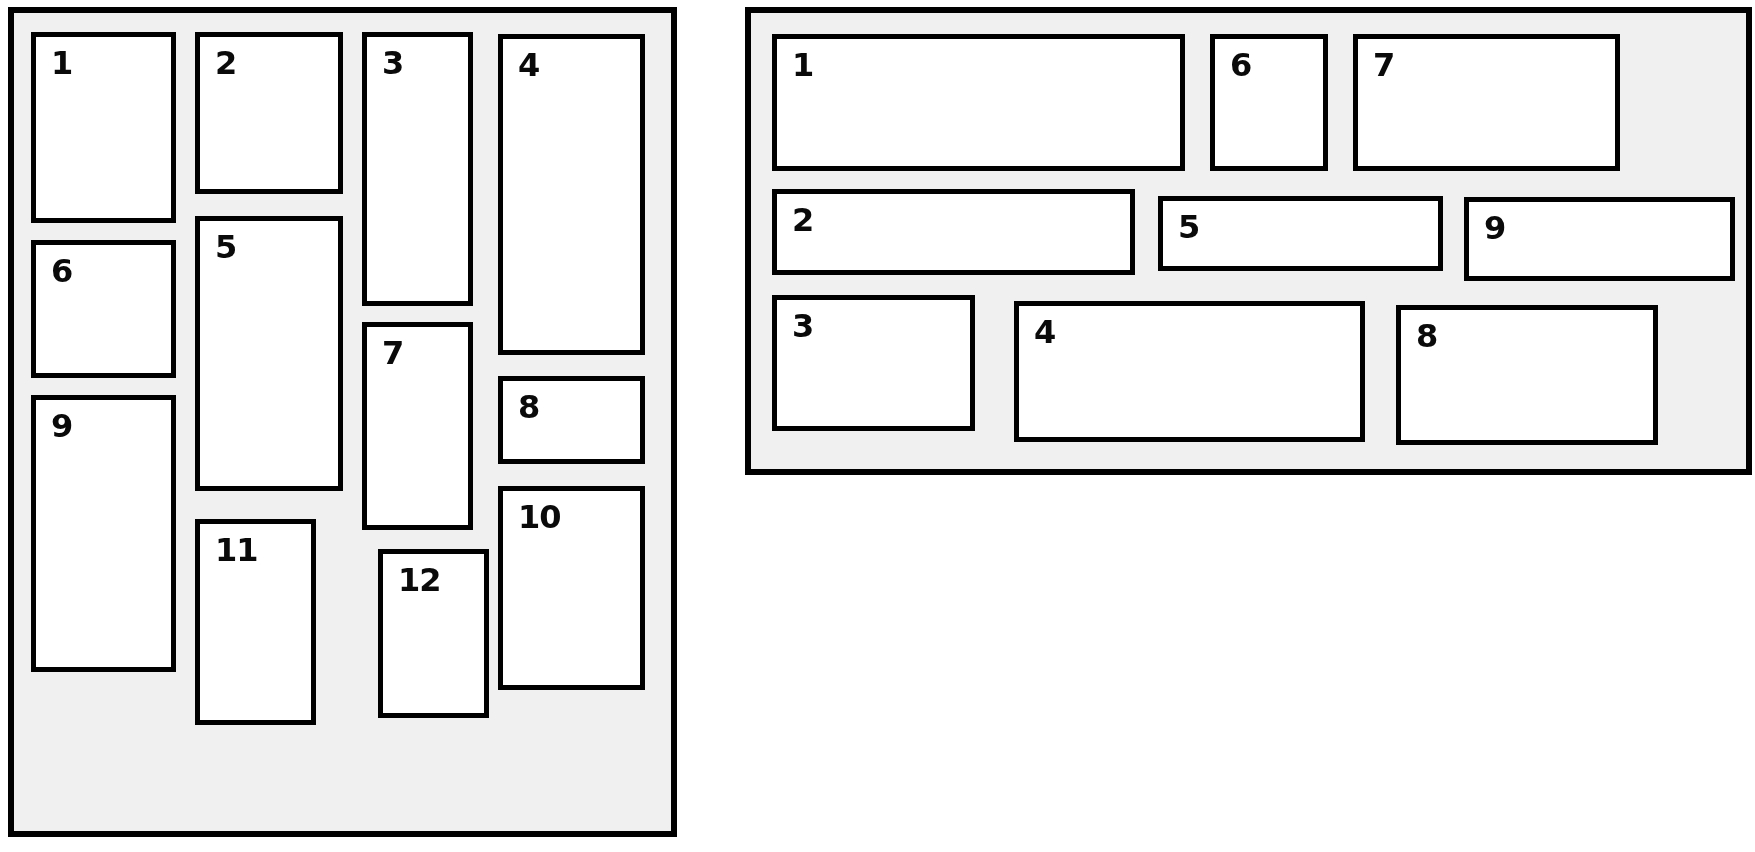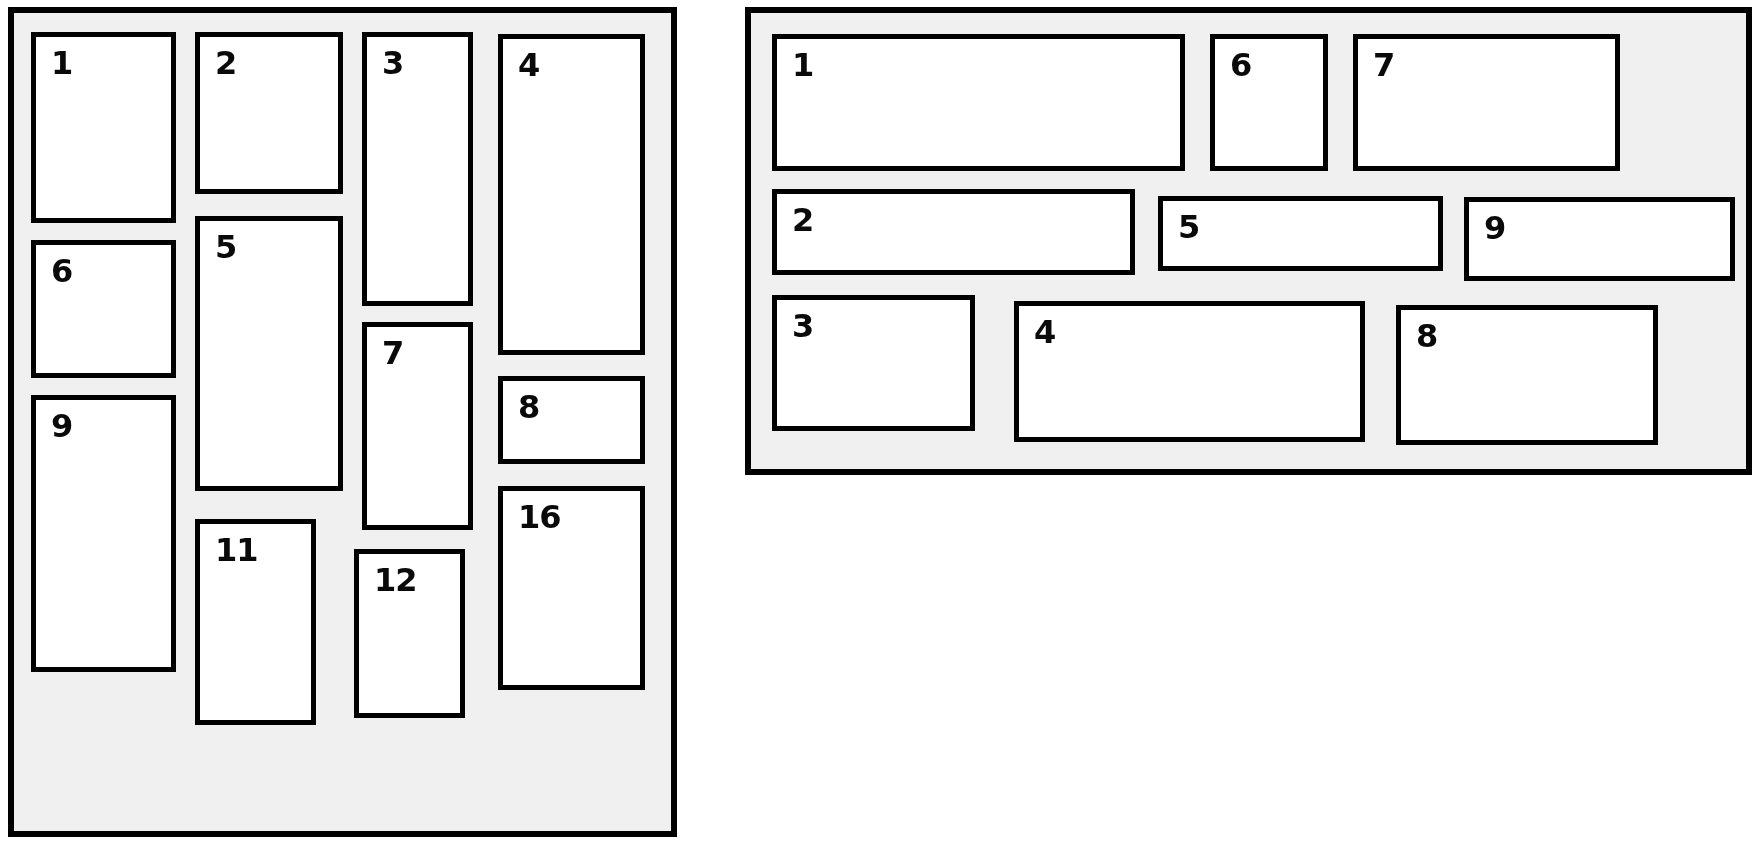--- a/index.html
+++ b/index.html
@@ -64,26 +64,26 @@
       <div class="layout-box" style="left: 348px; top: 309px; width: 111px; height: 208px;">
         <span class="box-label">7</span>
       </div>
       <div class="layout-box" style="left: 484px; top: 363px; width: 147px; height: 88px;">
         <span class="box-label">8</span>
       </div>
       <div class="layout-box" style="left: 17px; top: 382px; width: 145px; height: 277px;">
         <span class="box-label">9</span>
       </div>
       <div class="layout-box" style="left: 484px; top: 473px; width: 147px; height: 204px;">
-        <span class="box-label">16</span>
+        <span class="box-label">10</span>
       </div>
       <div class="layout-box" style="left: 181px; top: 506px; width: 121px; height: 206px;">
         <span class="box-label">11</span>
       </div>
-      <div class="layout-box" style="left: 340px; top: 536px; width: 111px; height: 169px;">
+      <div class="layout-box" style="left: 364px; top: 536px; width: 111px; height: 169px;">
         <span class="box-label">12</span>
       </div>
     </div>
   <div class="layout-container" style="left: 745px; top: 7px; width: 1007px; height: 468px; border-width: 6px;">
       <div class="layout-box" style="left: 21px; top: 21px; width: 413px; height: 137px;">
         <span class="box-label">1</span>
       </div>
       <div class="layout-box" style="left: 21px; top: 176px; width: 363px; height: 86px;">
         <span class="box-label">2</span>
       </div>

